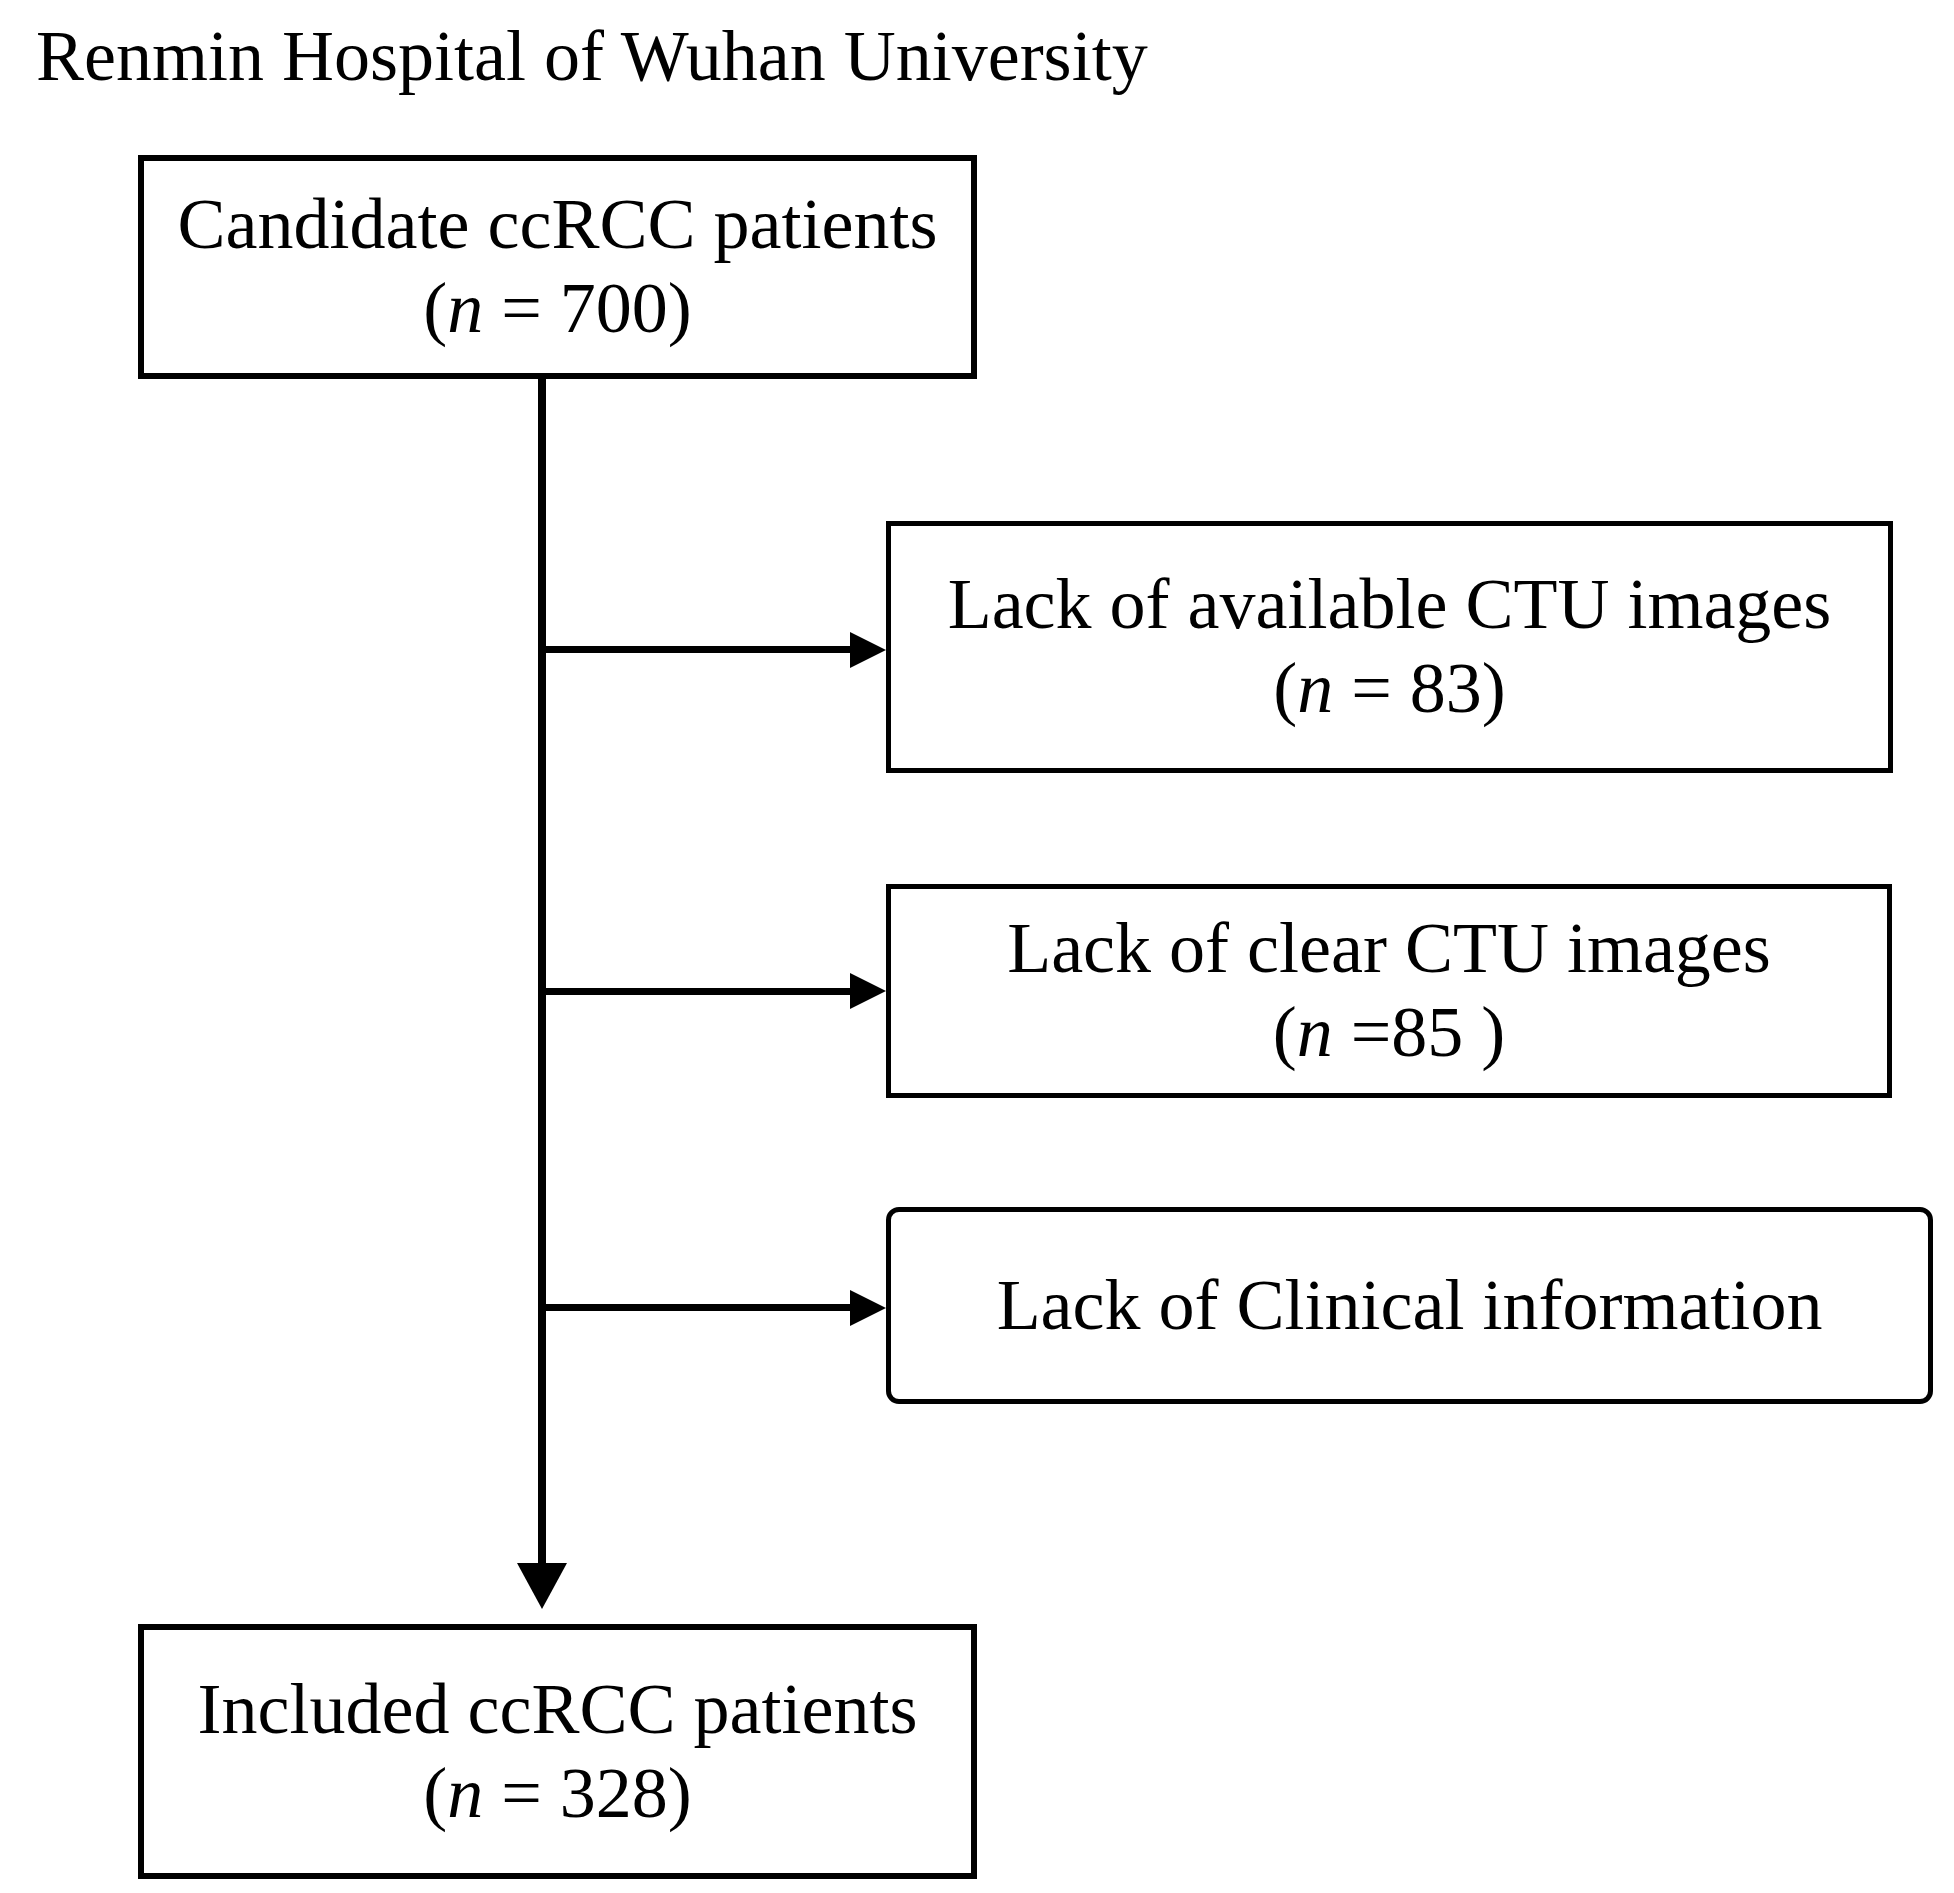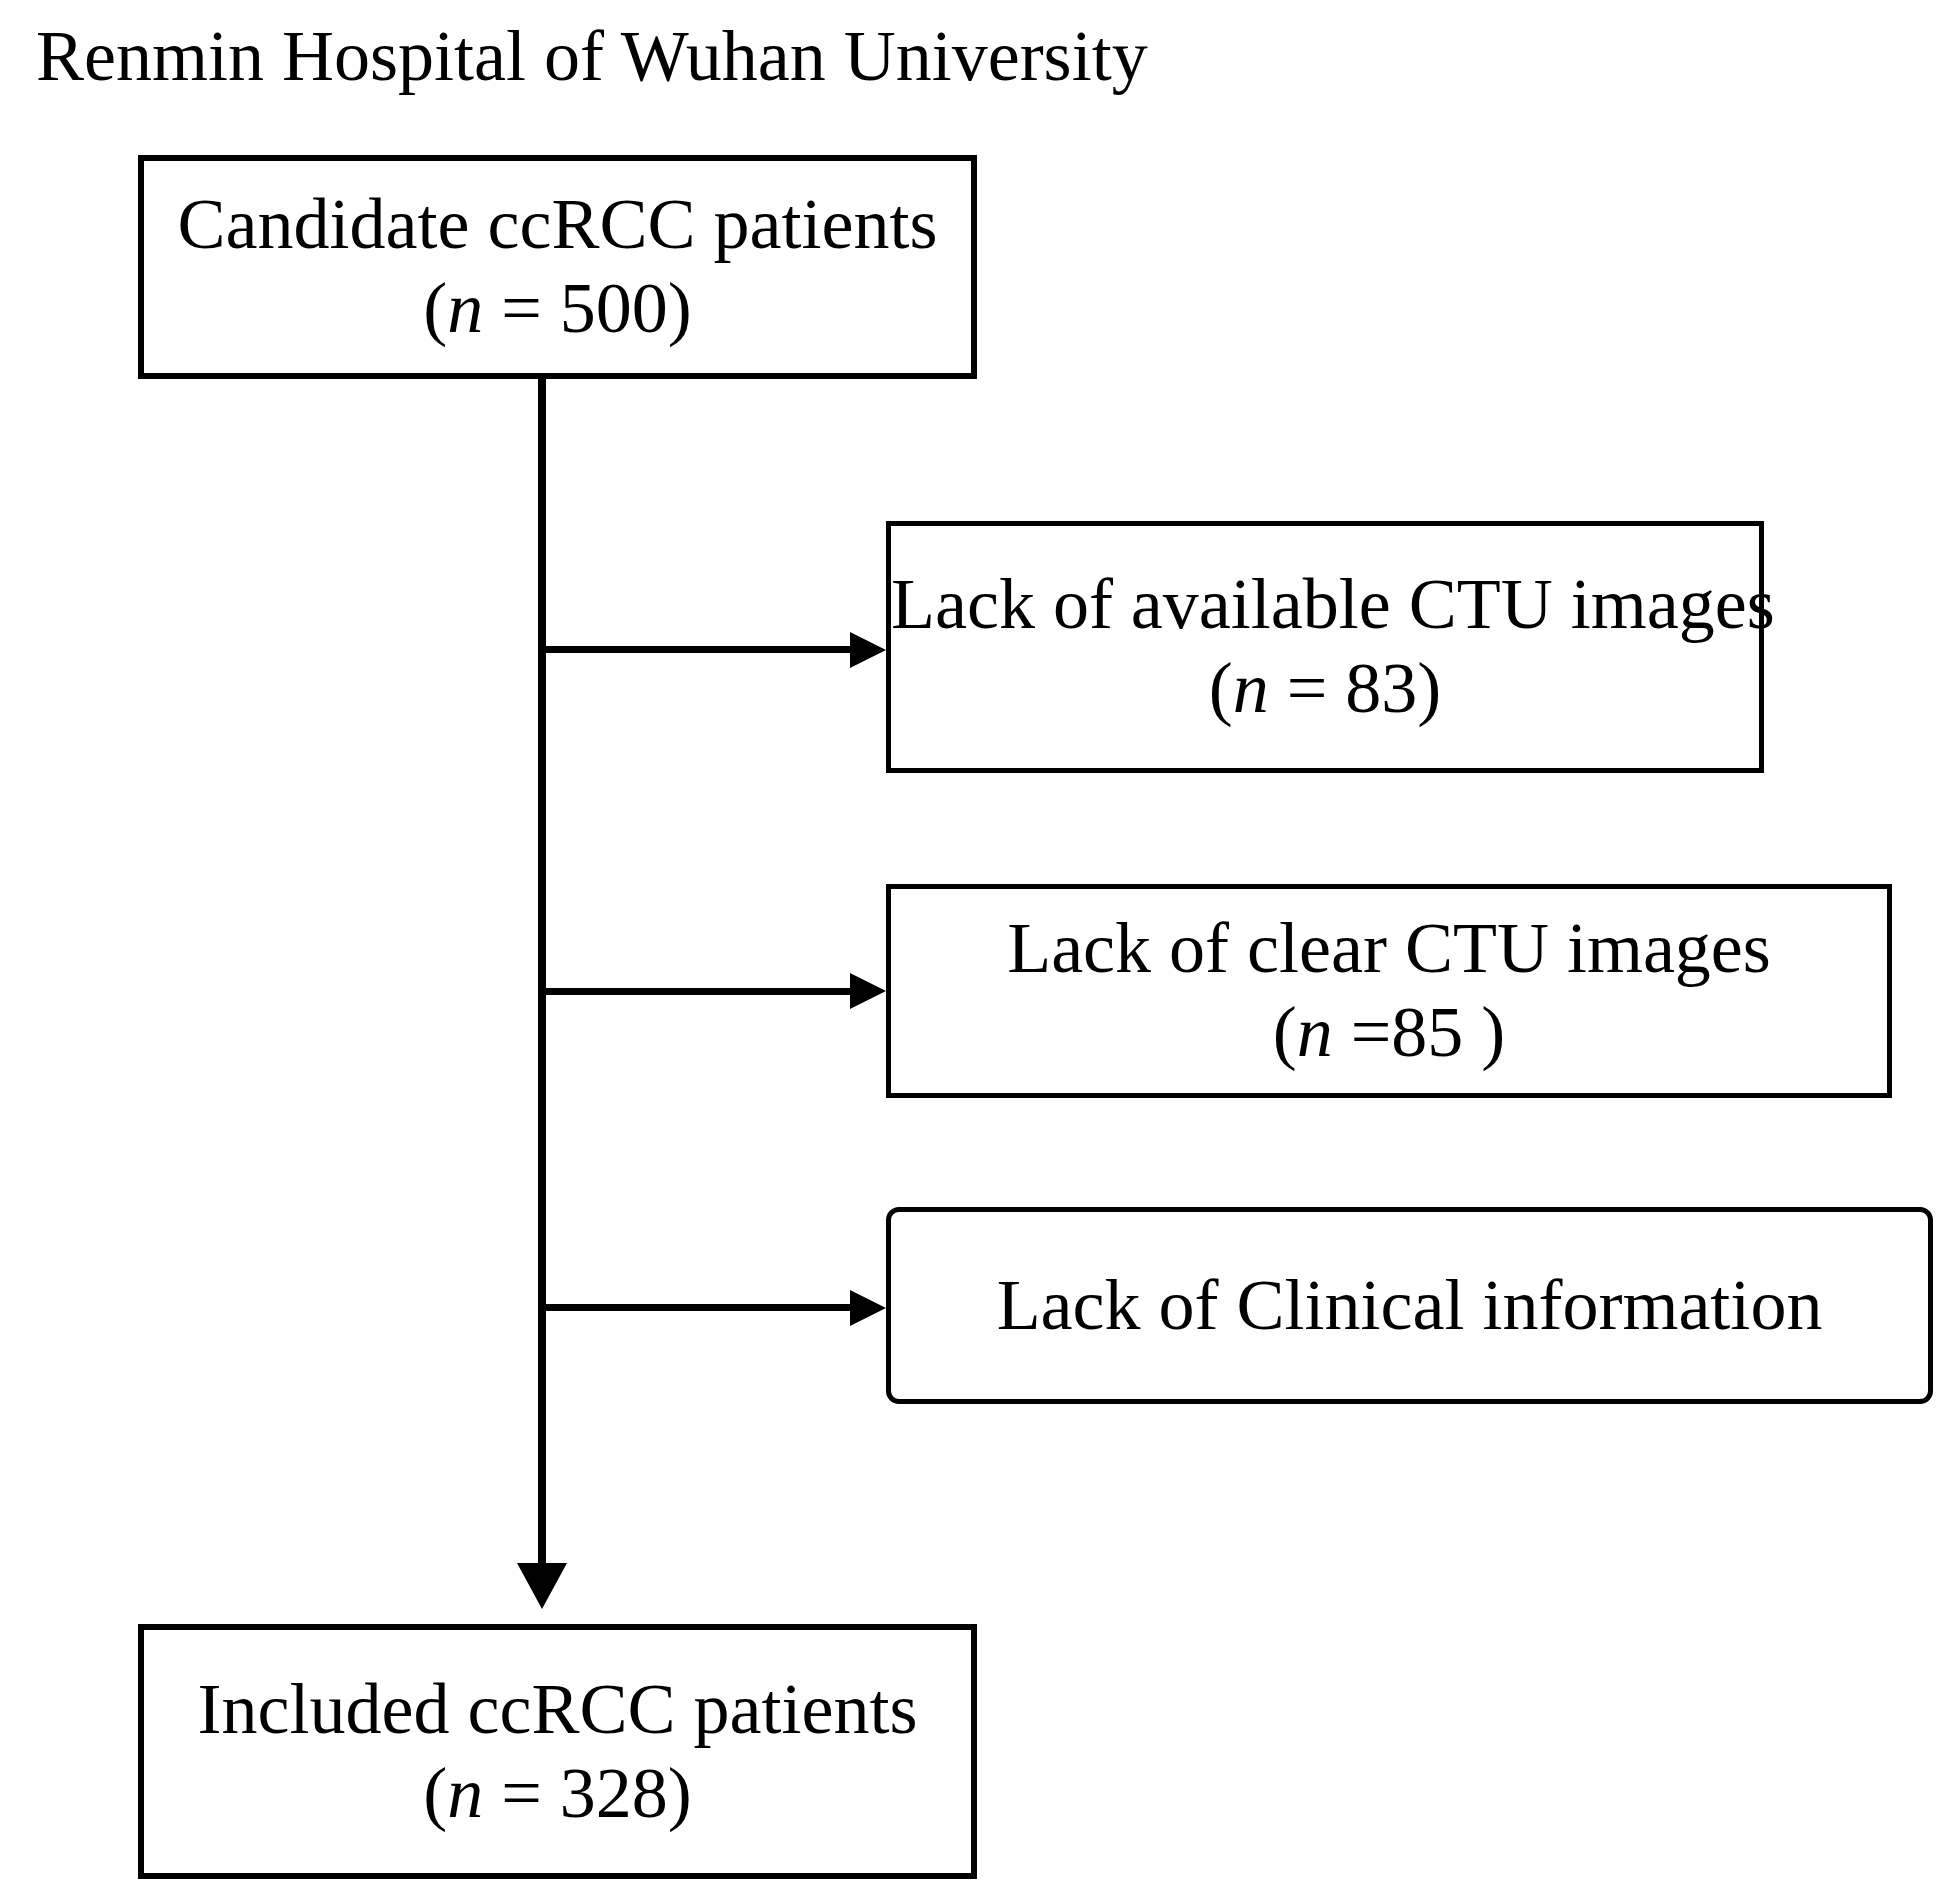--- a/index.html
+++ b/index.html
@@ -41,21 +41,21 @@
     line-height: 1.16;
     white-space: nowrap;
   }
   .box .count {
     white-space: pre;
   }
   .nvar {
     font-style: italic;
   }
   #box-top    { left: 138px;  top: 155px;  width: 839px; height: 224px; }
-  #box-excl1  { left: 886px; top: 521px;  width: 878px; height: 252px; border-width: 5.8px; }
+  #box-excl1  { left: 886px; top: 521px;  width: 1007px; height: 252px; border-width: 5.8px; }
   #box-excl2  { left: 886px; top: 884px; width: 1006px; height: 214px; border-width: 5.8px; }
   #box-excl3  { left: 886px; top: 1207px; width: 1047px; height: 197px; border-width: 5.8px; border-radius: 13px; }
   #box-bottom { left: 138px;  top: 1609px; width: 839px; height: 255px; margin-top: 15px; }
 
   .vline {
     position: absolute;
     left: 538px;
     top: 379px;
     width: 8.2px;
     height: 1188px;
@@ -96,21 +96,21 @@
 </style>
 </head>
 <body>
 
 <div class="stage">
 
   <div class="title">Renmin Hospital of Wuhan University</div>
 
   <div class="box" id="box-top">
     <div class="line label">Candidate ccRCC patients</div>
-    <div class="line count"><span>(</span><span class="nvar">n</span><span> = 500)</span></div>
+    <div class="line count"><span>(</span><span class="nvar">n</span><span> = 700)</span></div>
   </div>
 
   <div class="vline"></div>
   <div class="vhead"></div>
 
   <div class="branch" id="branch1"></div>
   <div class="bhead" id="bhead1"></div>
   <div class="box" id="box-excl1">
     <div class="line label">Lack of available CTU images</div>
     <div class="line count"><span>(</span><span class="nvar">n</span><span> = 83)</span></div>

